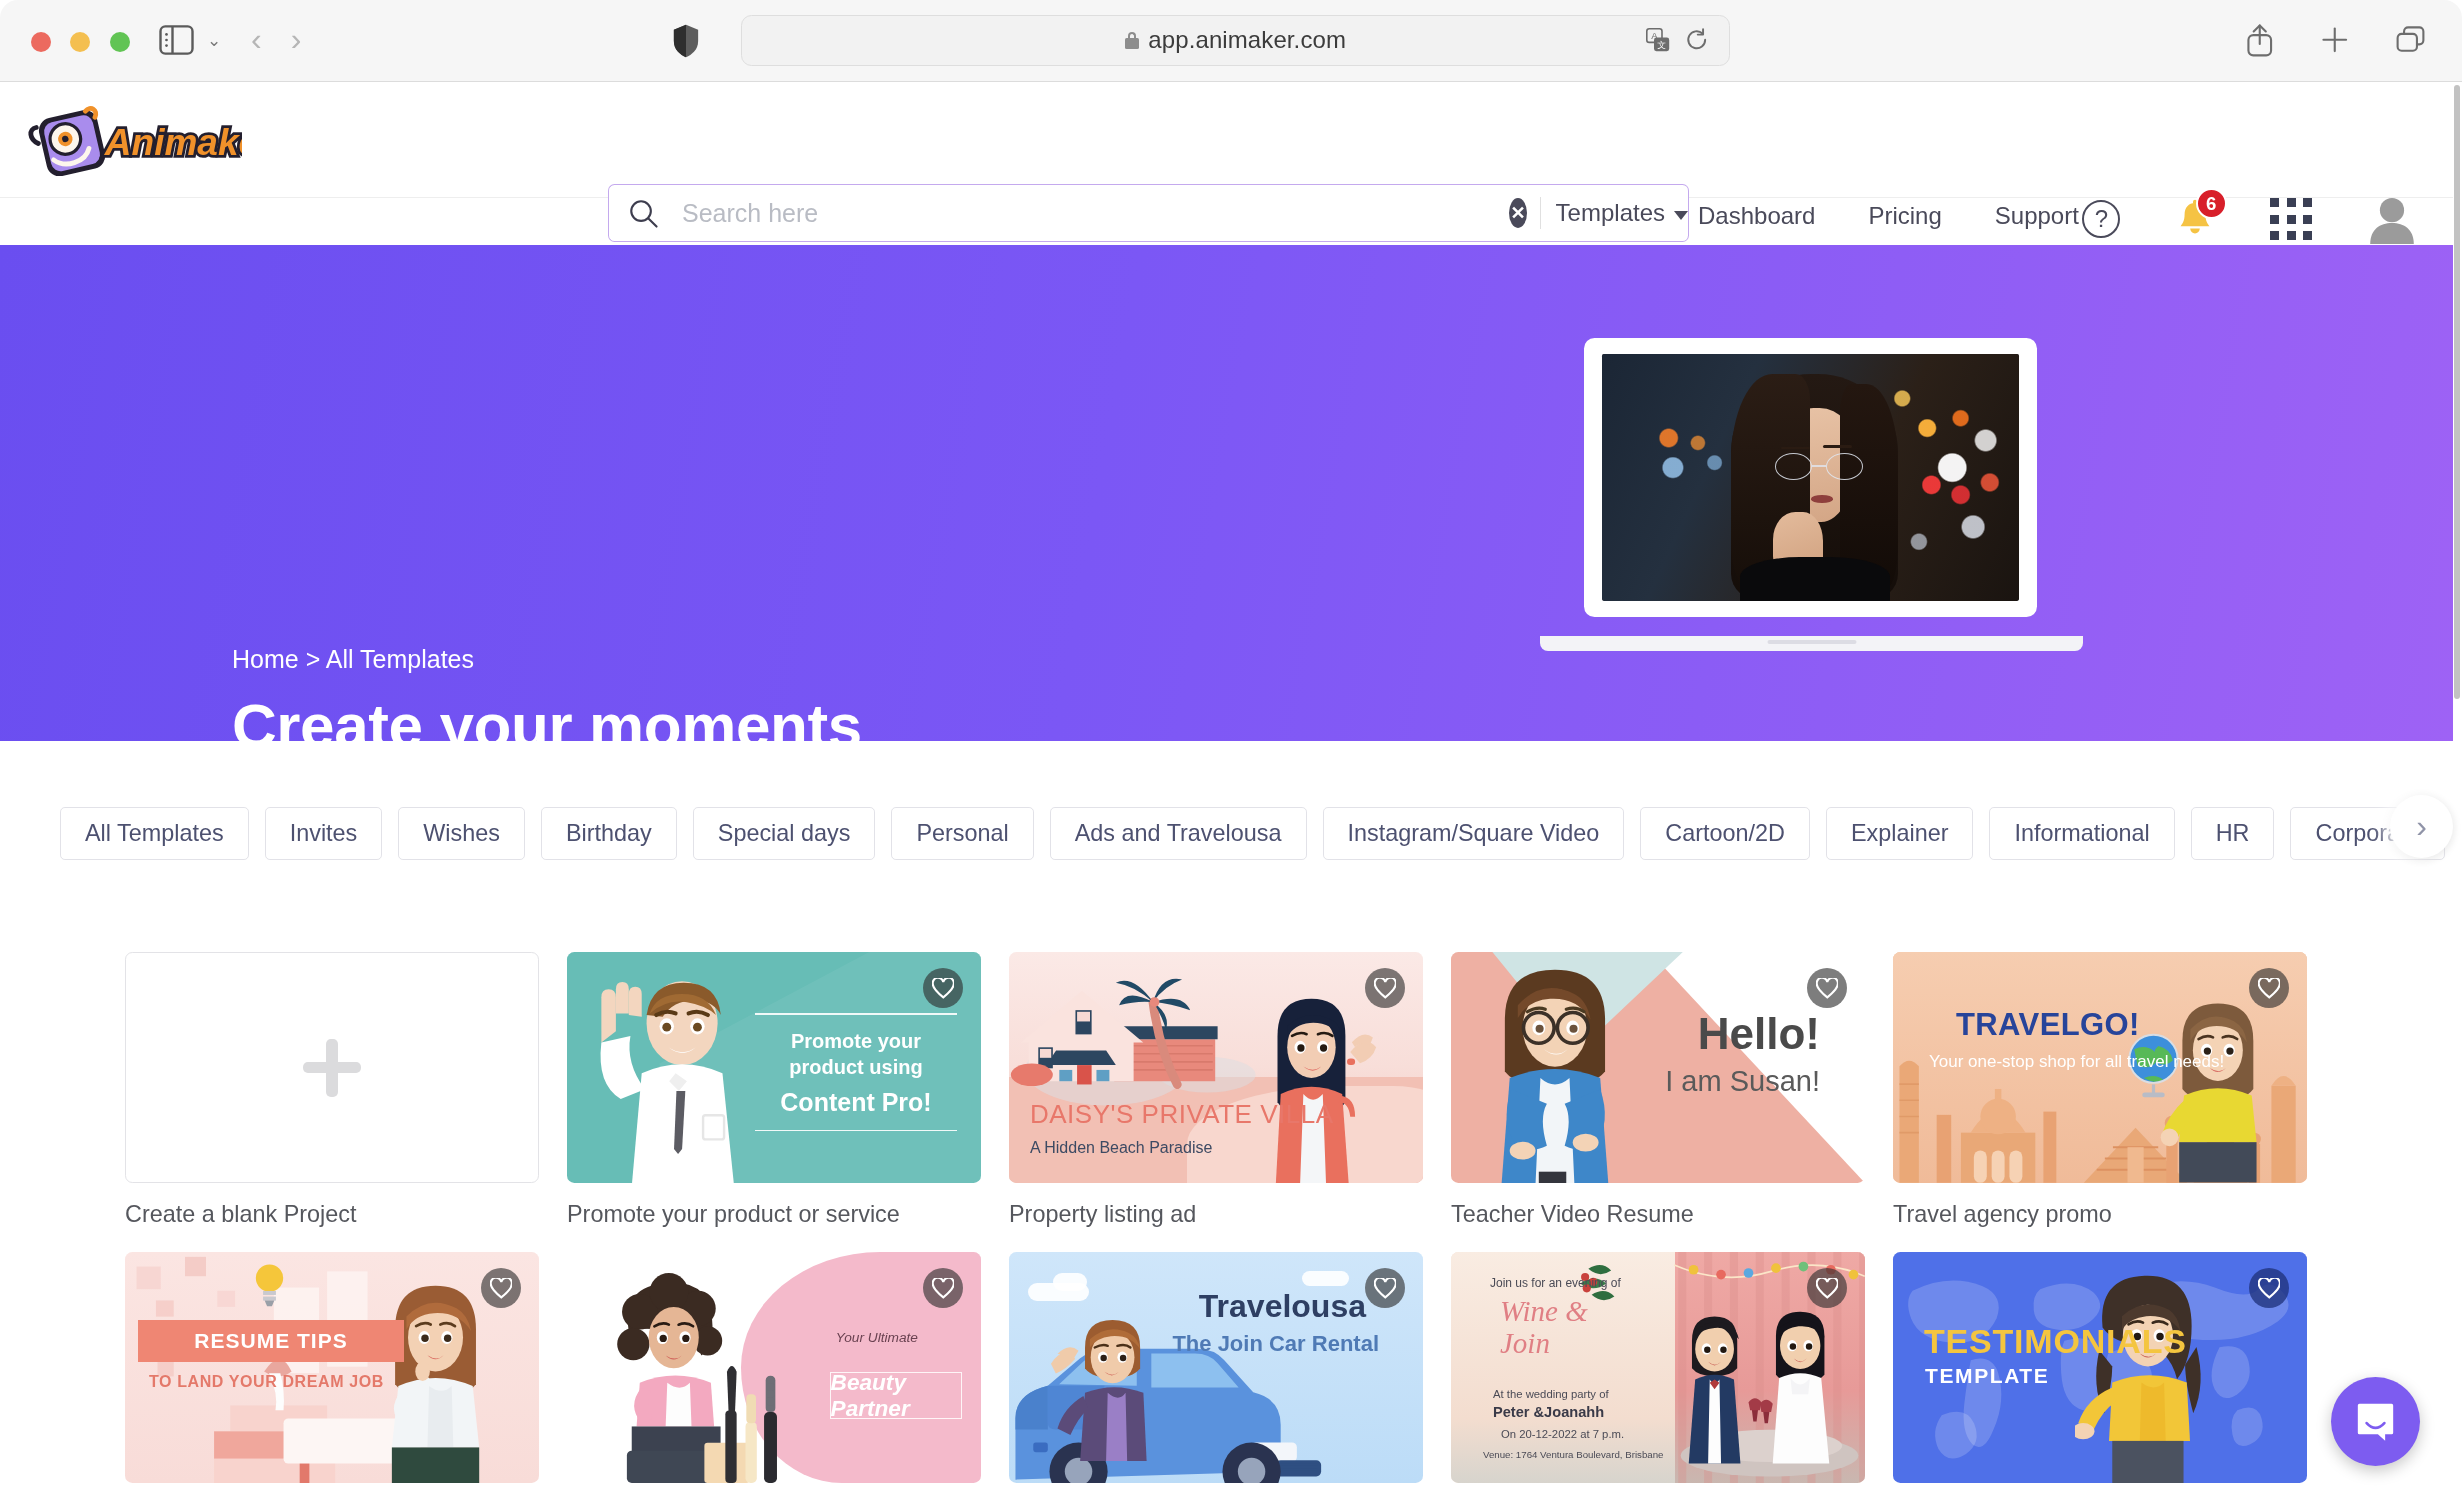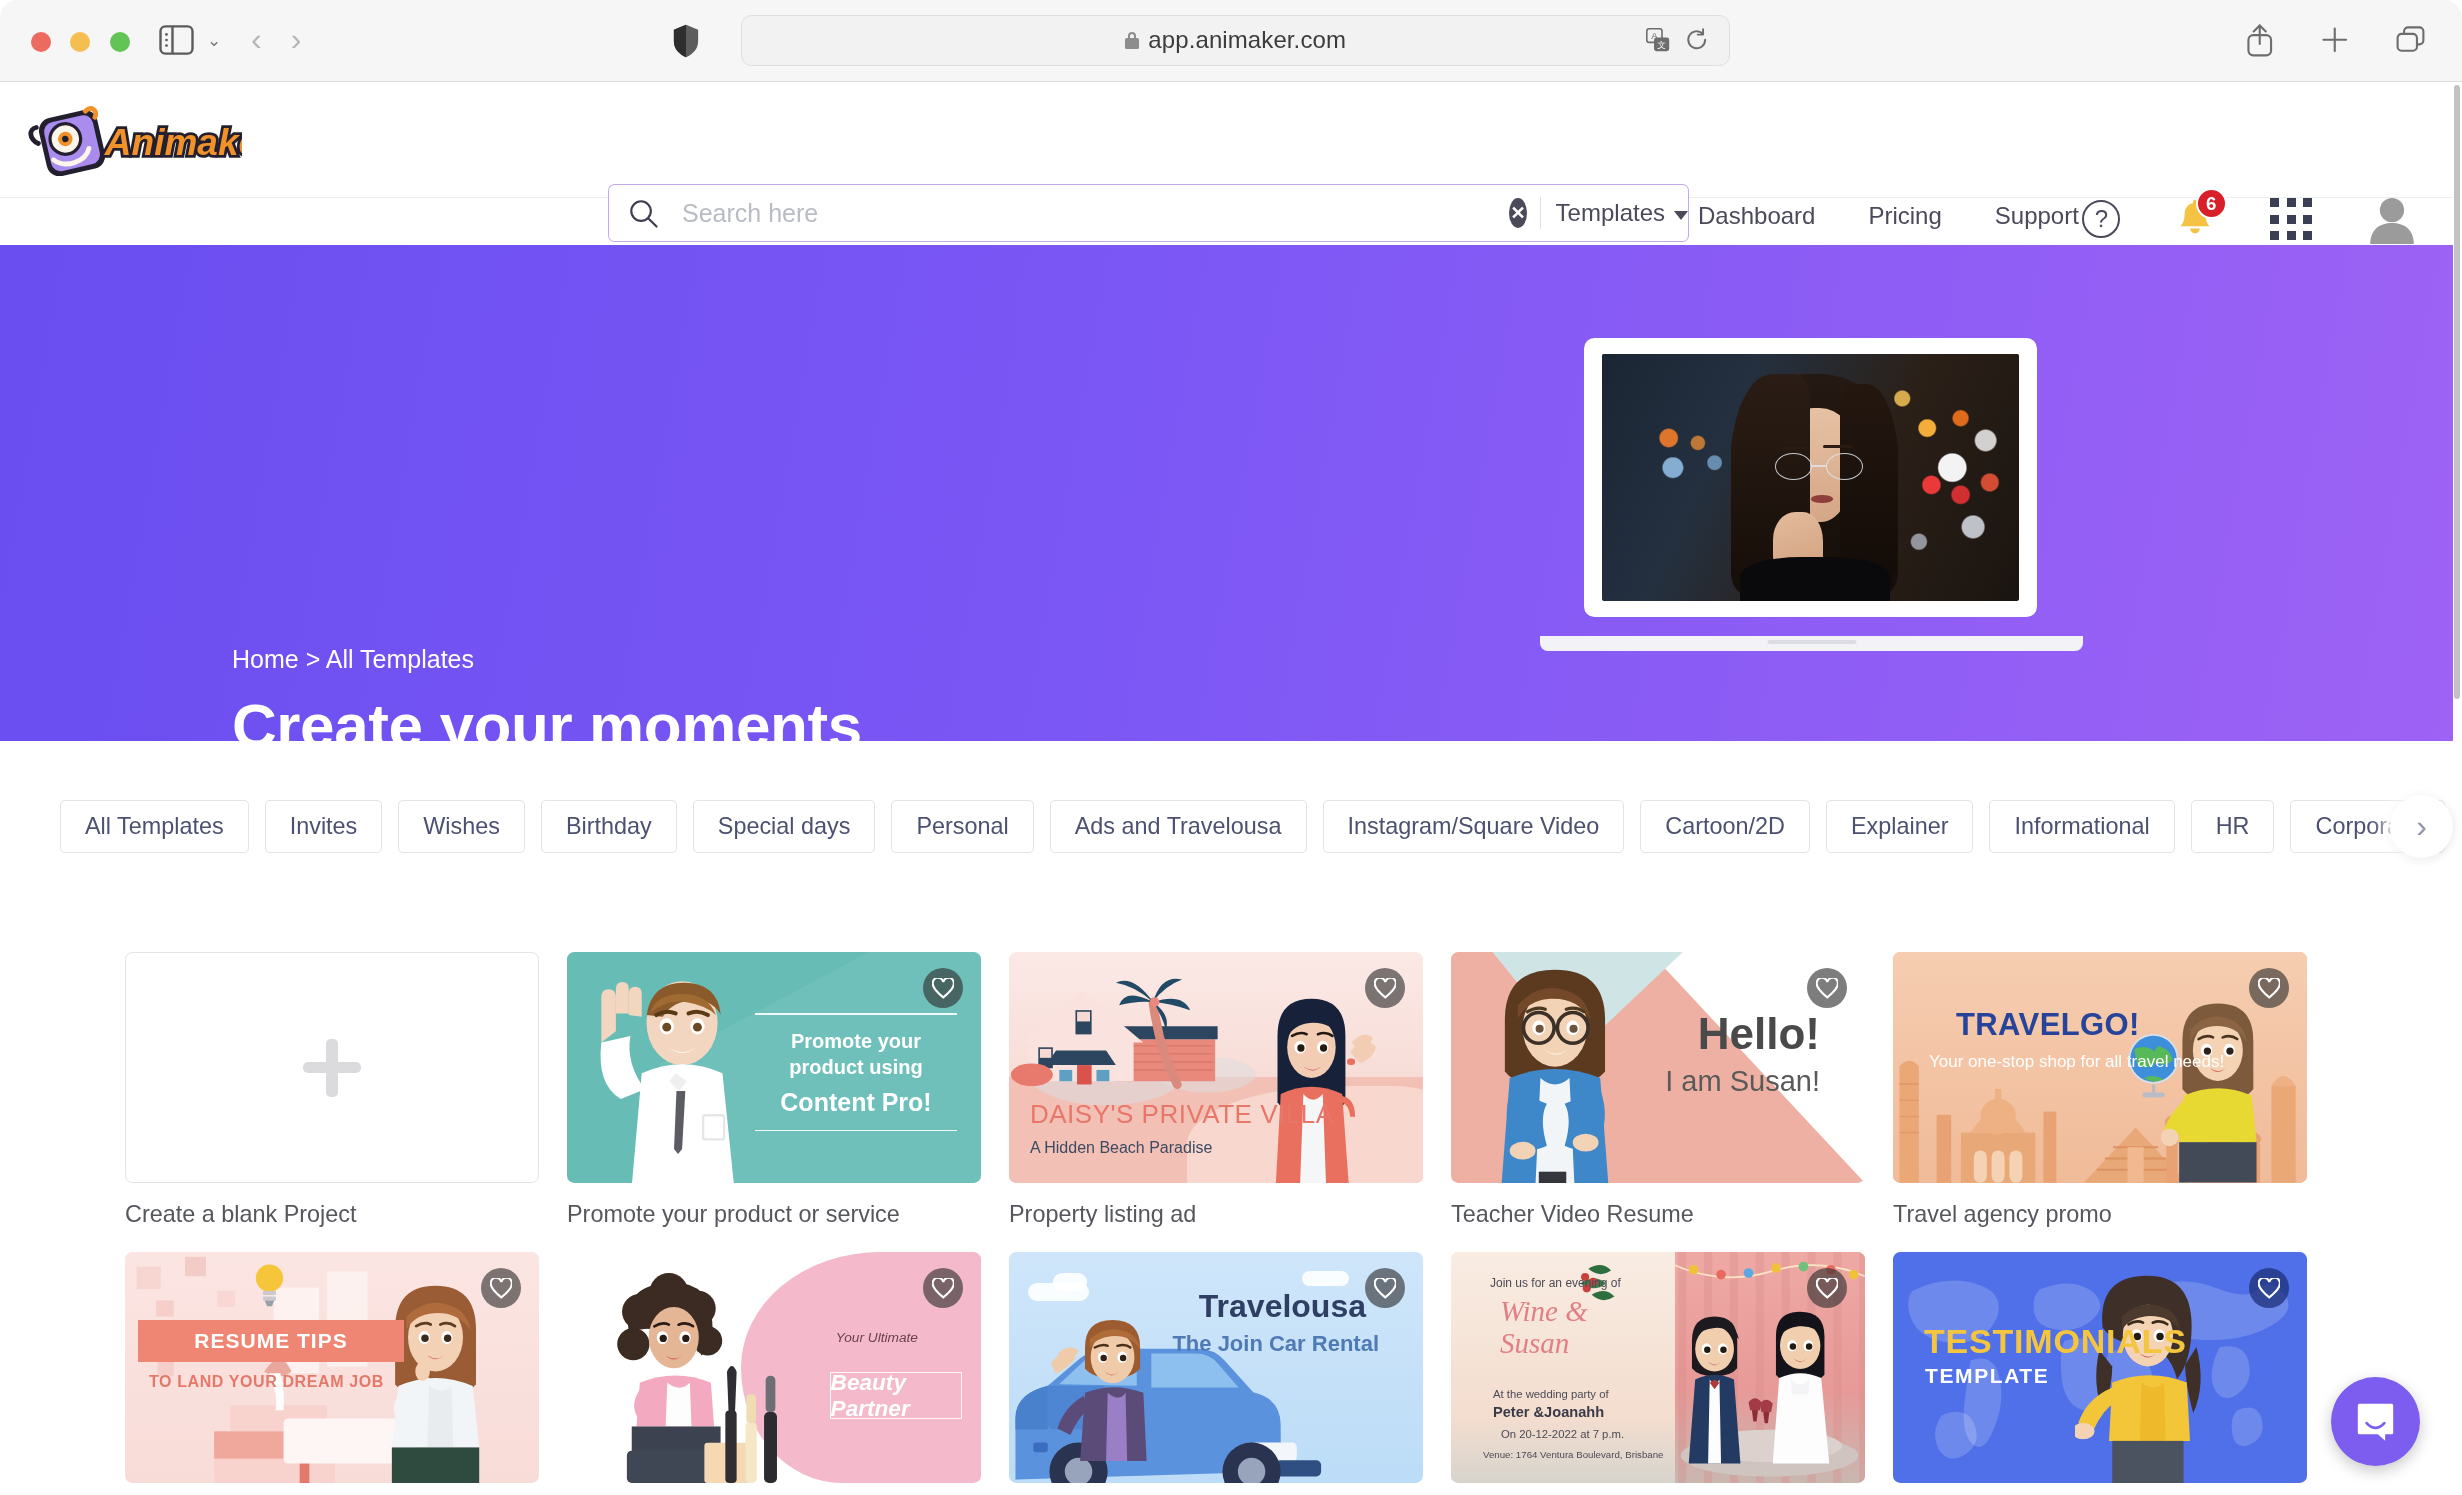--- a/index.html
+++ b/index.html
@@ -287,21 +287,21 @@
     background: #0a0a0c;
     border-radius: 40% 40% 0 0 / 40% 40% 0 0;
   }
 
   
   .chips-row {
     position: absolute; top: 800px; left: 0;
     width: 2453px; height: 63px;
   }
   .chips-scroll {
-    position: absolute; left: 60px; top: 0;
+    position: absolute; left: 60px; top: 7px;
     display: flex; gap: 16px; align-items: flex-end;
   }
   .chip {
     height: 53px;
     padding: 0 24px;
     border: 0.8px solid #e2e2e8;
     border-radius: 4.9px;
     background: #fff;
     display: flex; align-items: center; justify-content: center;
     font-size: 23.4px; color: #4d5170;
@@ -1174,21 +1174,21 @@
         <path d="M30 12 q16-10 28 2 q-14 10-28-2Z" fill="#2f6e3f"></path>
         <path d="M20 30 q18-12 32 0 q-16 12-32 0Z" fill="#3a7d4a"></path>
         <path d="M34 44 q16-10 28 2 q-14 10-28-2Z" fill="#2f6e3f"></path>
         <circle cx="26" cy="22" r="5" fill="#c9413c"></circle>
         <circle cx="36" cy="28" r="5" fill="#c9413c"></circle>
         <circle cx="28" cy="36" r="5" fill="#c9413c"></circle>
       </svg>
       <div class="wd-t1">Join us for an evening of</div>
       <div class="wd-script">
         <span>Wine &amp;</span><br>
-        <span>Susan</span>
+        <span>Join</span>
       </div>
       <div class="wd-t2">At the wedding party of</div>
       <div class="wd-names">Peter &amp;Joanahh</div>
       <div class="wd-date">On 20-12-2022 at 7 p.m.</div>
       <div class="wd-venue">Venue: 1764 Ventura Boulevard, Brisbane</div>
       <div class="fav">
         <svg viewBox="0 0 28 26">
             <path d="M14 24 C4 16 1 11 1 7.5 A6.5 6.5 0 0 1 14 5 A6.5 6.5 0 0 1 27 7.5 C27 11 24 16 14 24 Z" fill="none" stroke="#fff" stroke-width="2.6"></path>
           </svg>
       </div>

